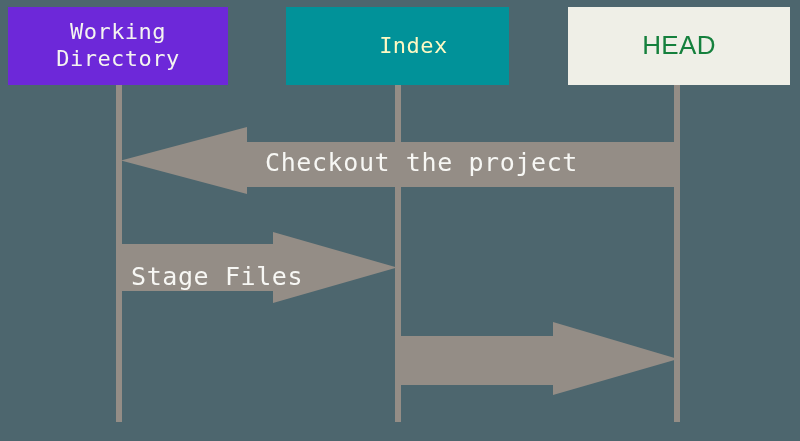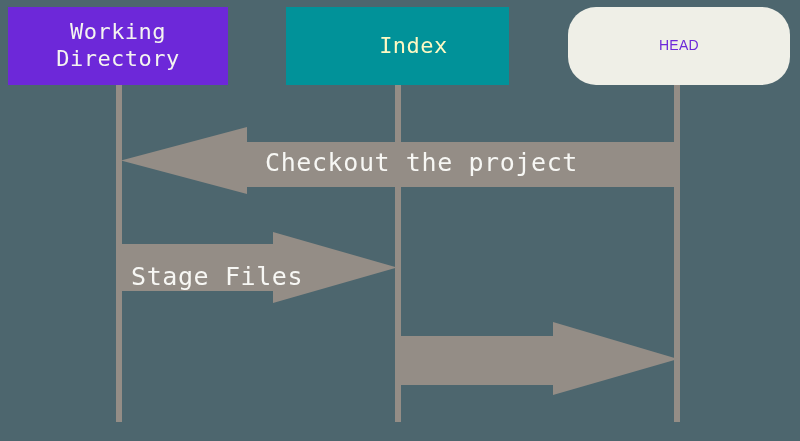--- a/index.html
+++ b/index.html
@@ -57,25 +57,24 @@
     color: #fef9c3;
     font-size: 22px;
     padding-left: 32px;
   }
   .node-head {
     left: 568px;
     top: 7px;
     width: 222px;
     height: 78px;
     background: #efefe7;
-    color: #6d28d9;
+    color: #15803d;
     font-family: "Liberation Sans", sans-serif;
-    font-size: 14px;
+    font-size: 26px;
     letter-spacing: 0.3px;
-    border-radius: 28px;
   }
 
   
   .arrow-label {
     position: absolute;
     color: #f7f7f4;
     font-size: 25px;
     letter-spacing: 0.6px;
     white-space: pre;
     line-height: 1;

